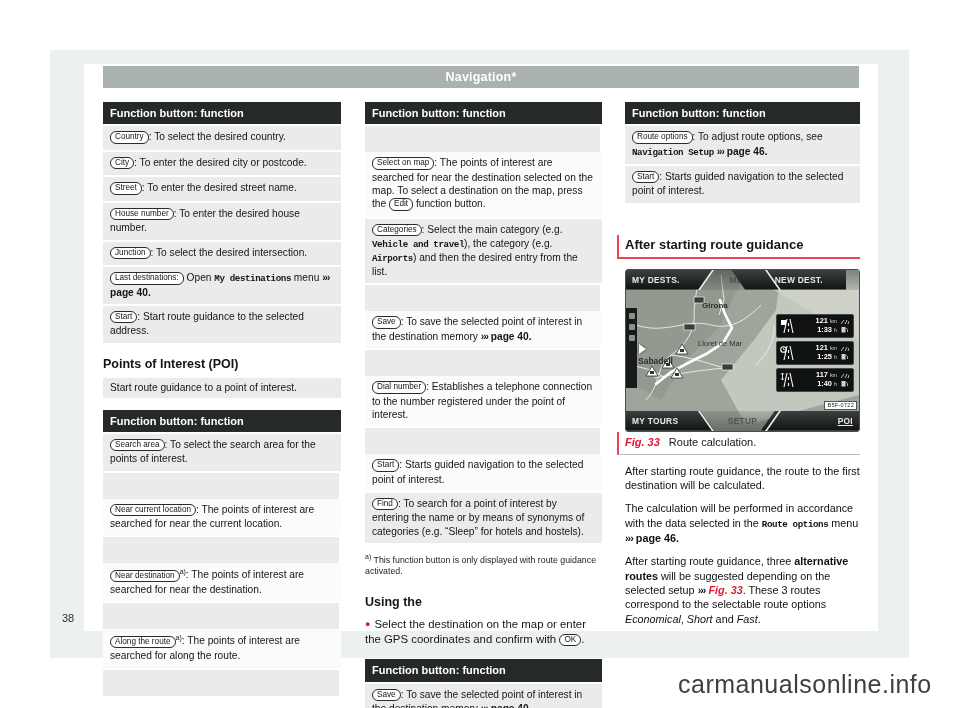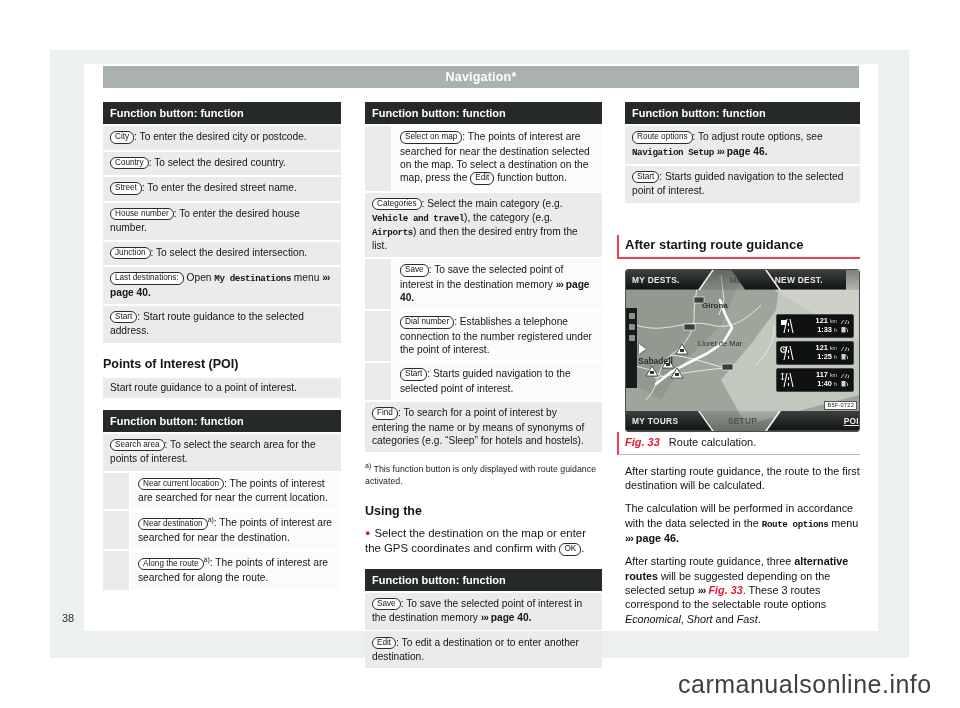--- a/index.html
+++ b/index.html
@@ -20,21 +20,21 @@
   .col{position:absolute;top:102px;}
   .col1{left:103px;width:238px;}
   .col2{left:365px;width:237px;}
   .col3{left:625px;width:235px;}
 
   
   .tbl{font-size:10.2px;line-height:1.3;}
   .tbl-h{background:#26292a;color:#fff;font-weight:bold;font-size:11px;padding:4px 7px;}
   .row{margin-top:2px;}
   .row .cell{background:#ebebe9;padding:4px 7px 5px;}
-  .row.nested{display:flex;}
+  .row.nested{display:flex;flex-direction:column;}
   .row.nested .ind{flex:0 0 26px;background:#ebebe9;margin-right:2px;}
   .row.nested .cell{flex:1;background:#fbfbfa;}
 
   .chip{
     display:inline-block;border:1px solid #2b2b2b;border-radius:6px;background:#fff;
     padding:0 4px;font-size:8.2px;line-height:10.5px;white-space:nowrap;
     position:relative;top:-1px;
   }
   sup{font-size:7px;}
   .code{font-family:Liberation Mono, monospace;font-weight:bold;font-size:9.2px;letter-spacing:-.4px;}
@@ -68,21 +68,21 @@
   .sbar.bot{bottom:0;background:linear-gradient(rgba(58,63,60,.18),rgba(58,63,60,.55));}
   .tab{
     position:absolute;top:0;height:100%;
     background:linear-gradient(#3c403e,#101312);
     color:#e9eae8;font-size:8.4px;font-weight:bold;letter-spacing:.3px;
     display:flex;align-items:center;z-index:4;
   }
   .tab.tl{left:0;width:88px;clip-path:polygon(0 0,88px 0,74px 100%,0 100%);padding-left:6px;}
   .tab.tr{right:13px;width:92px;clip-path:polygon(0 0,100% 0,100% 100%,14px 100%);justify-content:flex-end;padding-right:23px;}
   .tab.bl{left:0;width:88px;clip-path:polygon(0 0,74px 0,88px 100%,0 100%);padding-left:6px;}
-  .tab.br{right:0;width:92px;clip-path:polygon(14px 0,100% 0,100% 100%,0 100%);justify-content:flex-end;text-decoration:underline;}
+  .tab.br{right:0;width:92px;clip-path:polygon(14px 0,100% 0,100% 100%,0 100%);justify-content:flex-end;padding-right:6px;text-decoration:underline;}
   .tab-c{
     position:absolute;left:0;right:0;text-align:center;line-height:20px;
     color:#4e5551;font-size:8.4px;font-weight:bold;letter-spacing:.3px;z-index:3;
   }
   .seam{position:absolute;width:2px;height:100%;background:rgba(255,255,255,.92);transform-origin:0 0;z-index:5;}
   .mapstrip{position:absolute;left:0;top:38px;width:11px;height:80px;background:#191b1a;z-index:2;}
   .mapstrip i{display:block;width:6px;height:6px;margin:5px auto 0;background:#8b908c;border-radius:1px;}
   .expand{
     position:absolute;left:13px;top:74px;width:0;height:0;z-index:2;
     border-left:7px solid #fdfdfd;border-top:5px solid transparent;border-bottom:5px solid transparent;
@@ -116,24 +116,24 @@
 <body>
 
 <div class="scan-band"></div>
 <div class="sheet"></div>
 <div class="header-bar">Navigation*</div>
 
 <div class="col col1">
   <div class="tbl">
     <div class="tbl-h">Function button: function</div>
     <div class="row">
+        <div class="cell"><span class="chip">Country</span><span>: To select the desired country.</span></div>
+      </div>
+    <div class="row">
         <div class="cell"><span class="chip">City</span><span>: To enter the desired city or postcode.</span></div>
-      </div>
-    <div class="row">
-        <div class="cell"><span class="chip">Country</span><span>: To select the desired country.</span></div>
       </div>
     <div class="row">
         <div class="cell"><span class="chip">Street</span><span>: To enter the desired street name.</span></div>
       </div>
     <div class="row">
         <div class="cell"><span class="chip">House number</span><span>: To enter the desired house number.</span></div>
       </div>
     <div class="row">
         <div class="cell"><span class="chip">Junction</span><span>: To select the desired intersection.</span></div>
       </div>

